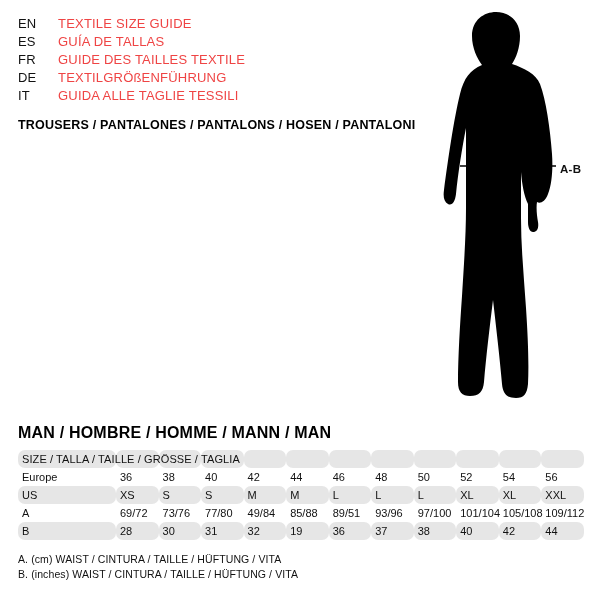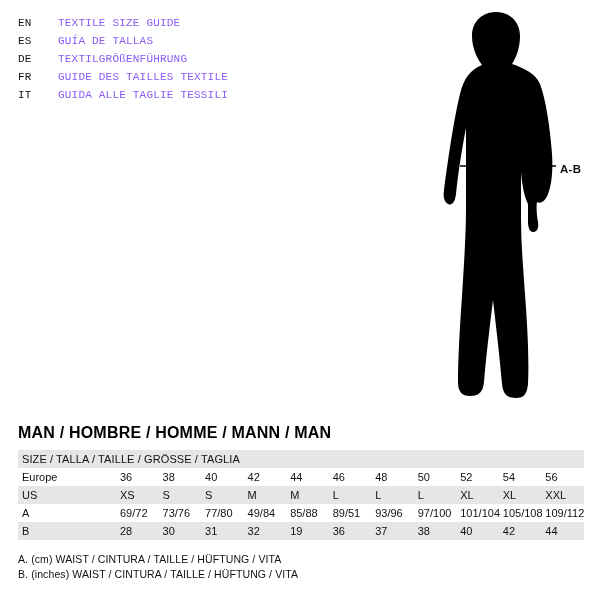--- a/index.html
+++ b/index.html
@@ -19,36 +19,35 @@
     position: relative;
     width: 600px;
     height: 600px;
     box-sizing: border-box;
     padding: 16px 14px 10px 18px;
   }
 
   
   .lang-table {
     border-collapse: collapse;
-    font-size: 11px;
+    font-size: 13px;
     letter-spacing: .2px;
-    font-family: Liberation Mono, monospace;
   }
   .lang-table td {
     padding: 0 0 3px 0;
     vertical-align: top;
     line-height: 15px;
     white-space: nowrap;
   }
   .lang-code {
     width: 40px;
     color: #111;
   }
   .lang-name {
-    color: #8b5cf6;
+    color: #ef4444;
   }
 
   .garment-title {
     margin-top: 12px;
     font-size: 12.5px;
     font-weight: bold;
     letter-spacing: .2px;
     color: #000;
   }
 
@@ -93,20 +92,21 @@
     border-collapse: collapse;
     width: 566px;
     font-size: 11px;
     table-layout: fixed;
   }
   table.size-table td {
     padding: 2px 2px 2px 4px;
     line-height: 14px;
     white-space: nowrap;
     color: #111;
+    border-radius: 7px;
   }
   table.size-table tr.shade td {
     background: #e6e6e6;
   }
   table.size-table td.first {
     width: 92px;
   }
   table.size-table td.hdr {
     letter-spacing: .1px;
   }
@@ -131,34 +131,35 @@
     <tbody>
         <tr>
       <td class="lang-code">EN</td>
       <td class="lang-name">TEXTILE SIZE GUIDE</td>
     </tr>
     <tr>
       <td class="lang-code">ES</td>
       <td class="lang-name">GUÍA DE TALLAS</td>
     </tr>
     <tr>
+      <td class="lang-code">FR</td>
+      <td class="lang-name">GUIDE DES TAILLES TEXTILE</td>
+    </tr>
+    <tr>
       <td class="lang-code">DE</td>
       <td class="lang-name">TEXTILGRÖßENFÜHRUNG</td>
     </tr>
     <tr>
-      <td class="lang-code">FR</td>
-      <td class="lang-name">GUIDE DES TAILLES TEXTILE</td>
-    </tr>
-    <tr>
       <td class="lang-code">IT</td>
       <td class="lang-name">GUIDA ALLE TAGLIE TESSILI</td>
     </tr>
   </tbody>
     </table>
 
+  <div class="garment-title">TROUSERS / PANTALONES / PANTALONS / HOSEN / PANTALONI</div>
 
   <div class="figure-wrap">
     <svg width="190" height="400" viewBox="0 0 190 400">
       <path fill="#000000" d="
         M 72 28
         C 72 12, 84 4, 96 4
         C 108 4, 120 12, 120 28
         C 120 40, 116 50, 112 56
         C 124 60, 136 66, 140 76
         C 146 92, 150 120, 152 146

